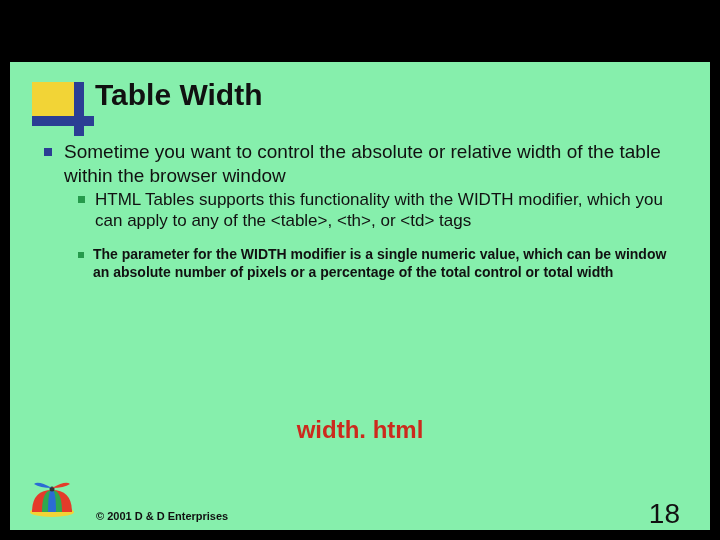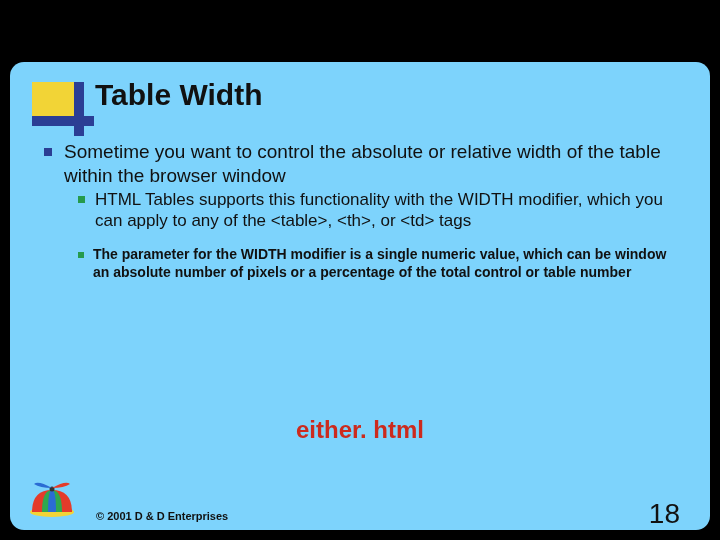--- a/index.html
+++ b/index.html
@@ -10,23 +10,22 @@
     background: #000;
     font-family: Verdana, Geneva, sans-serif;
     overflow: hidden;
   }
   .slide {
     position: absolute;
     left: 10px;
     top: 62px;
     width: 700px;
     height: 468px;
-    background: #7dd3fc;
+    background: #86efac;
     box-sizing: border-box;
-    border-radius: 14px;
   }
   
   .deco {
     position: absolute;
     left: 22px;
     top: 20px;
   }
   .dec-yellow {
     position: absolute;
     left: 0; top: 0;
@@ -153,26 +152,26 @@
     </div>
 
     <div class="lvl2 bul">
       <div class="sq2"></div>
       <div>HTML Tables supports this functionality with the WIDTH modifier, which you can apply to any of the &lt;table&gt;, &lt;th&gt;, or &lt;td&gt; tags</div>
     </div>
 
     <div class="lvl3 bul">
       <div class="sq3"></div>
       <div>
-        <span class="nrm">The parameter for the </span><span>WIDTH</span><span class="nrm"> modifier is a single numeric value, which can be window an </span><span>absolute number of pixels</span><span class="nrm"> or a </span><span>percentage of the total control</span><span class="nrm"> or table number</span>
+        <span class="nrm">The parameter for the </span><span>WIDTH</span><span class="nrm"> modifier is a single numeric value, which can be window an </span><span>absolute number of pixels</span><span class="nrm"> or a </span><span>percentage of the total control</span><span class="nrm"> or total width</span>
       </div>
     </div>
   </div>
 
-  <div class="link">either. html</div>
+  <div class="link">width. html</div>
 
   <svg class="beanie" viewBox="0 0 48 42">
     <ellipse cx="24" cy="36" rx="22" ry="5" fill="#f2d436"></ellipse>
     <path d="M4 36 Q4 14 24 14 Q44 14 44 36 Z" fill="#e43b2a"></path>
     <path d="M14 36 Q14 14 24 14 Q34 14 34 36 Z" fill="#2fa84f"></path>
     <path d="M20 36 Q20 14 24 14 Q28 14 28 36 Z" fill="#2b6cd4"></path>
     <circle cx="24" cy="13" r="2.5" fill="#333"></circle>
     <path d="M24 12 Q10 4 6 8 Q12 12 24 12" fill="#2b6cd4"></path>
     <path d="M24 12 Q38 4 42 8 Q36 12 24 12" fill="#e43b2a"></path>
   </svg>

